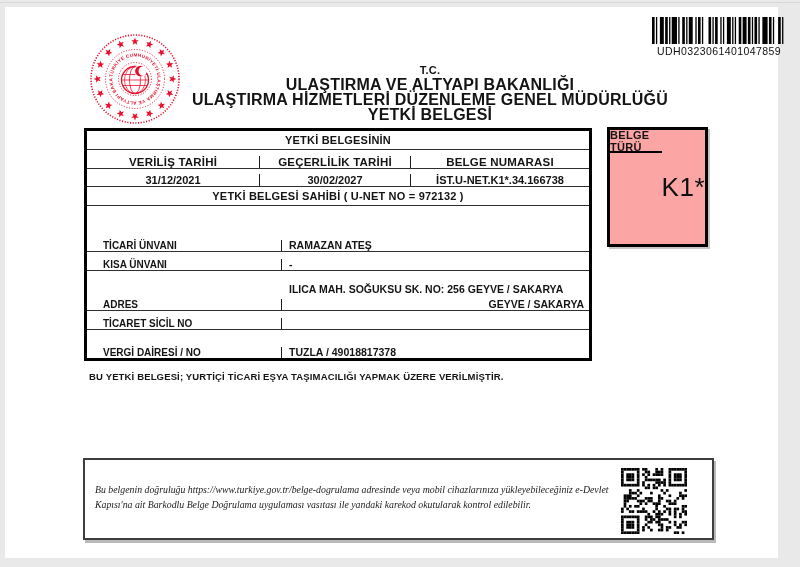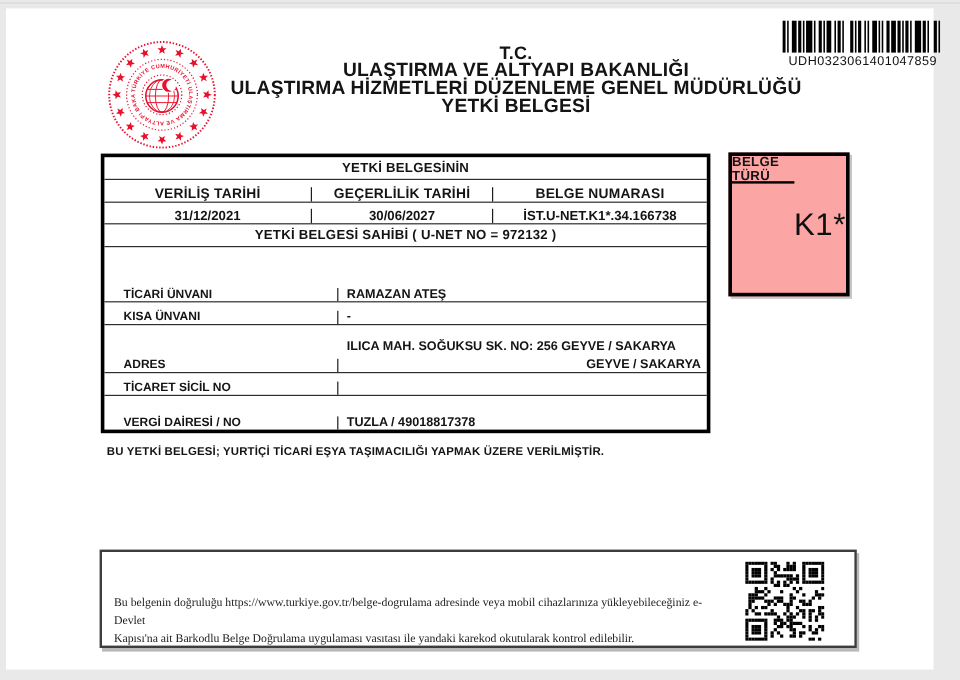--- a/index.html
+++ b/index.html
@@ -15,21 +15,21 @@
     position:absolute; left:5px; top:7px; width:773px; height:551px;
     background:#ffffff;
   }
   
   .seal { position:absolute; left:84px; top:26px; width:92px; height:92px; }
   .seal svg { width:100%; height:100%; }
   .header-block {
     position:absolute; left:140px; top:31px; width:570px;
     text-align:center; font-weight:bold; letter-spacing:.2px;
   }
-  .header-line1 { font-size:15px; line-height:13px; }
+  .header-line1 { font-size:11px; line-height:13px;margin-top:26px; }
   .header-line  { font-size:16px; line-height:15px; }
   .barcode-wrap { position:absolute; left:646px; top:10px; width:136px; text-align:center; }
   .barcode-bars { width:134px; height:27px; display:block; margin:0 auto; }
   .barcode-text { font-size:10.5px; letter-spacing:.4px; margin-top:1px; color:#111; }
 
   
   .cert-table {
     position:absolute; left:79px; top:121px; width:508px; height:233px;
     border:3px solid #000; background:#fff; display:flex; flex-direction:column;
   }
@@ -67,22 +67,22 @@
     position:absolute; left:84px; top:364px; width:620px;
     font-weight:bold; font-size:9.5px; letter-spacing:.15px;
   }
 
   
   .footer-box {
     position:absolute; left:78px; top:451px; width:631px; height:82px;
     border:2px solid #3d3d3d; background:#fff; box-shadow:2px 3px 0 #b9b9b9;
   }
   .footer-note {
-    position:absolute; left:10px; top:35px; width:515px;
-    font-family:"Liberation Serif","DejaVu Serif",serif; 
+    position:absolute; left:10px; top:22px; width:515px;
+    font-family:"Liberation Serif","DejaVu Serif",serif; font-style:italic;
     font-size:9.8px; line-height:15px; color:#1a1a1a;
   }
   .qr { position:absolute; left:536px; top:8px; width:66px; height:66px; }
   .qr svg { width:66px; height:66px; display:block; }
 </style>
 </head>
 <body>
 
 <div class="top-hairline"></div>
 
@@ -176,21 +176,21 @@
 
   <div class="cert-table">
     <div class="trow trow-title first h18">YETKİ BELGESİNİN</div>
     <div class="trow h19">
       <div class="c1 hdr-cell">VERİLİŞ TARİHİ</div>
       <div class="c2 hdr-cell">GEÇERLİLİK TARİHİ</div>
       <div class="c3 hdr-cell">BELGE NUMARASI</div>
     </div>
     <div class="trow h18">
       <div class="c1 val-cell">31/12/2021</div>
-      <div class="c2 val-cell">30/06/2027</div>
+      <div class="c2 val-cell">30/02/2027</div>
       <div class="c3 val-cell">İST.U-NET.K1*.34.166738</div>
     </div>
     <div class="trow trow-title h19">YETKİ BELGESİ SAHİBİ ( U-NET NO = 972132 )</div>
 
     <div class="trow h46">
       <div class="c-label">TİCARİ ÜNVANI</div>
       <div class="c-val">RAMAZAN ATEŞ</div>
     </div>
     <div class="trow h19">
       <div class="c-label">KISA ÜNVANI</div>

